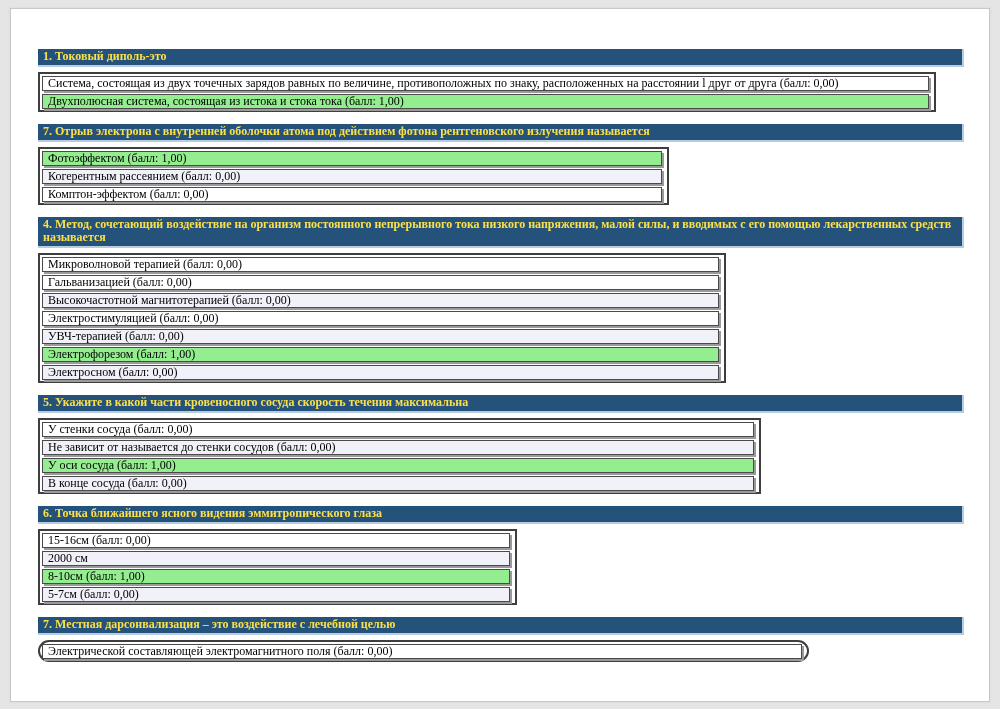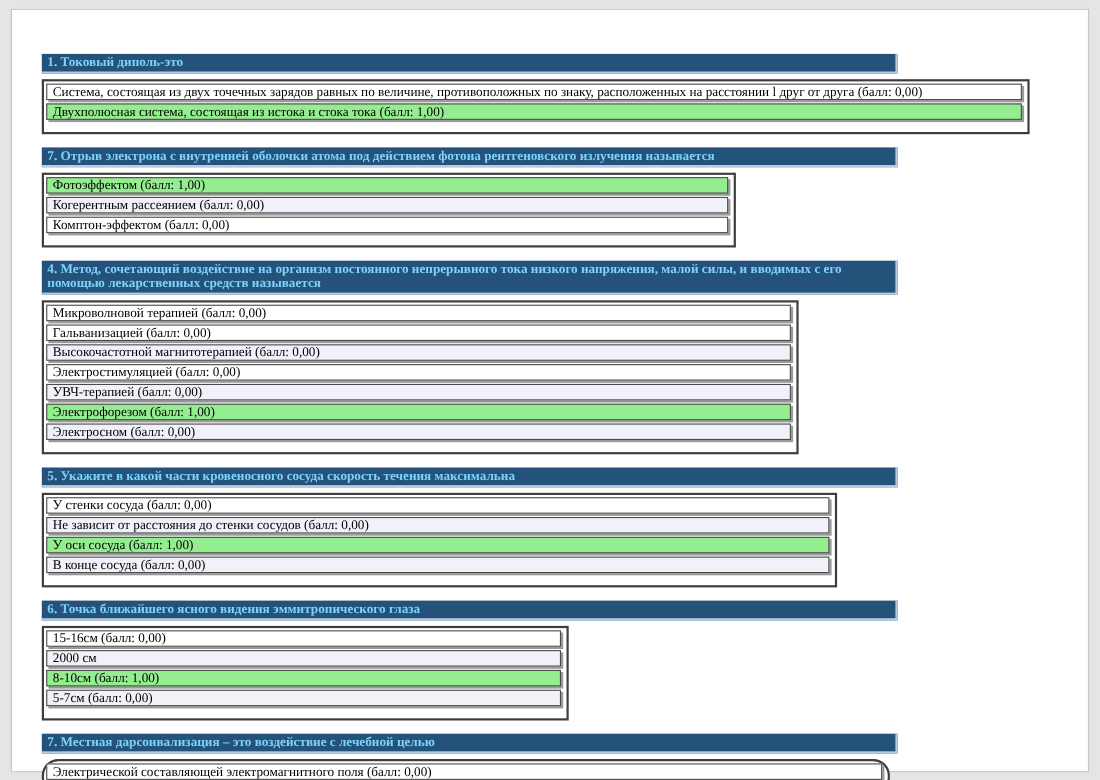--- a/index.html
+++ b/index.html
@@ -16,34 +16,34 @@
     background: #ffffff;
     border: 1px solid #c7c7c9;
     box-shadow: 0 0 2px rgba(0,0,0,0.08);
   }
   .content {
     padding: 40px 27px 0 27px;
   }
   .question { margin-bottom: 12px; }
   .q-header {
     background: #24527b;
-    color: #7dd3fc;
+    color: #fde047;
     font-weight: bold;
     font-size: 12px;
     line-height: 13px;
     padding: 1px 5px 2px 5px;
     border-bottom: 2px solid #b7cbe1;
     border-right: 2px solid #b7cbe1;
     margin-bottom: 5px;
-    width: 778px;
+    width: 926px;
   }
   .answers {
     border: 2px solid #3e3e3e;
     background: #ffffff;
-    padding: 2px 2px 10px 2px;
+    padding: 2px 2px 0 2px;
   }
   .answer {
     font-size: 12px;
     line-height: 13px;
     height: 15px;
     padding: 0 5px;
     border: 1px solid #4a4a4a;
     background: #ffffff;
     color: #000000;
     box-shadow: 2px 2px 0 #9a9a9a;
@@ -95,21 +95,21 @@
         <div class="answer alt">УВЧ-терапией (балл: 0,00)</div>
         <div class="answer correct">Электрофорезом (балл: 1,00)</div>
         <div class="answer alt">Электросном (балл: 0,00)</div>
       </div>
     </section>
 
     <section class="question qb-3">
       <div class="q-header">5. Укажите в какой части кровеносного сосуда скорость течения максимальна</div>
       <div class="answers">
         <div class="answer">У стенки сосуда (балл: 0,00)</div>
-        <div class="answer alt">Не зависит от расстояния до стенки сосудов (балл: 0,00)</div>
+        <div class="answer alt">Не зависит от называется до стенки сосудов (балл: 0,00)</div>
         <div class="answer correct">У оси сосуда (балл: 1,00)</div>
         <div class="answer alt">В конце сосуда (балл: 0,00)</div>
       </div>
     </section>
 
     <section class="question qb-4">
       <div class="q-header">6. Точка ближайшего ясного видения эммитропического глаза</div>
       <div class="answers">
         <div class="answer">15-16см (балл: 0,00)</div>
         <div class="answer alt">2000 см</div>

